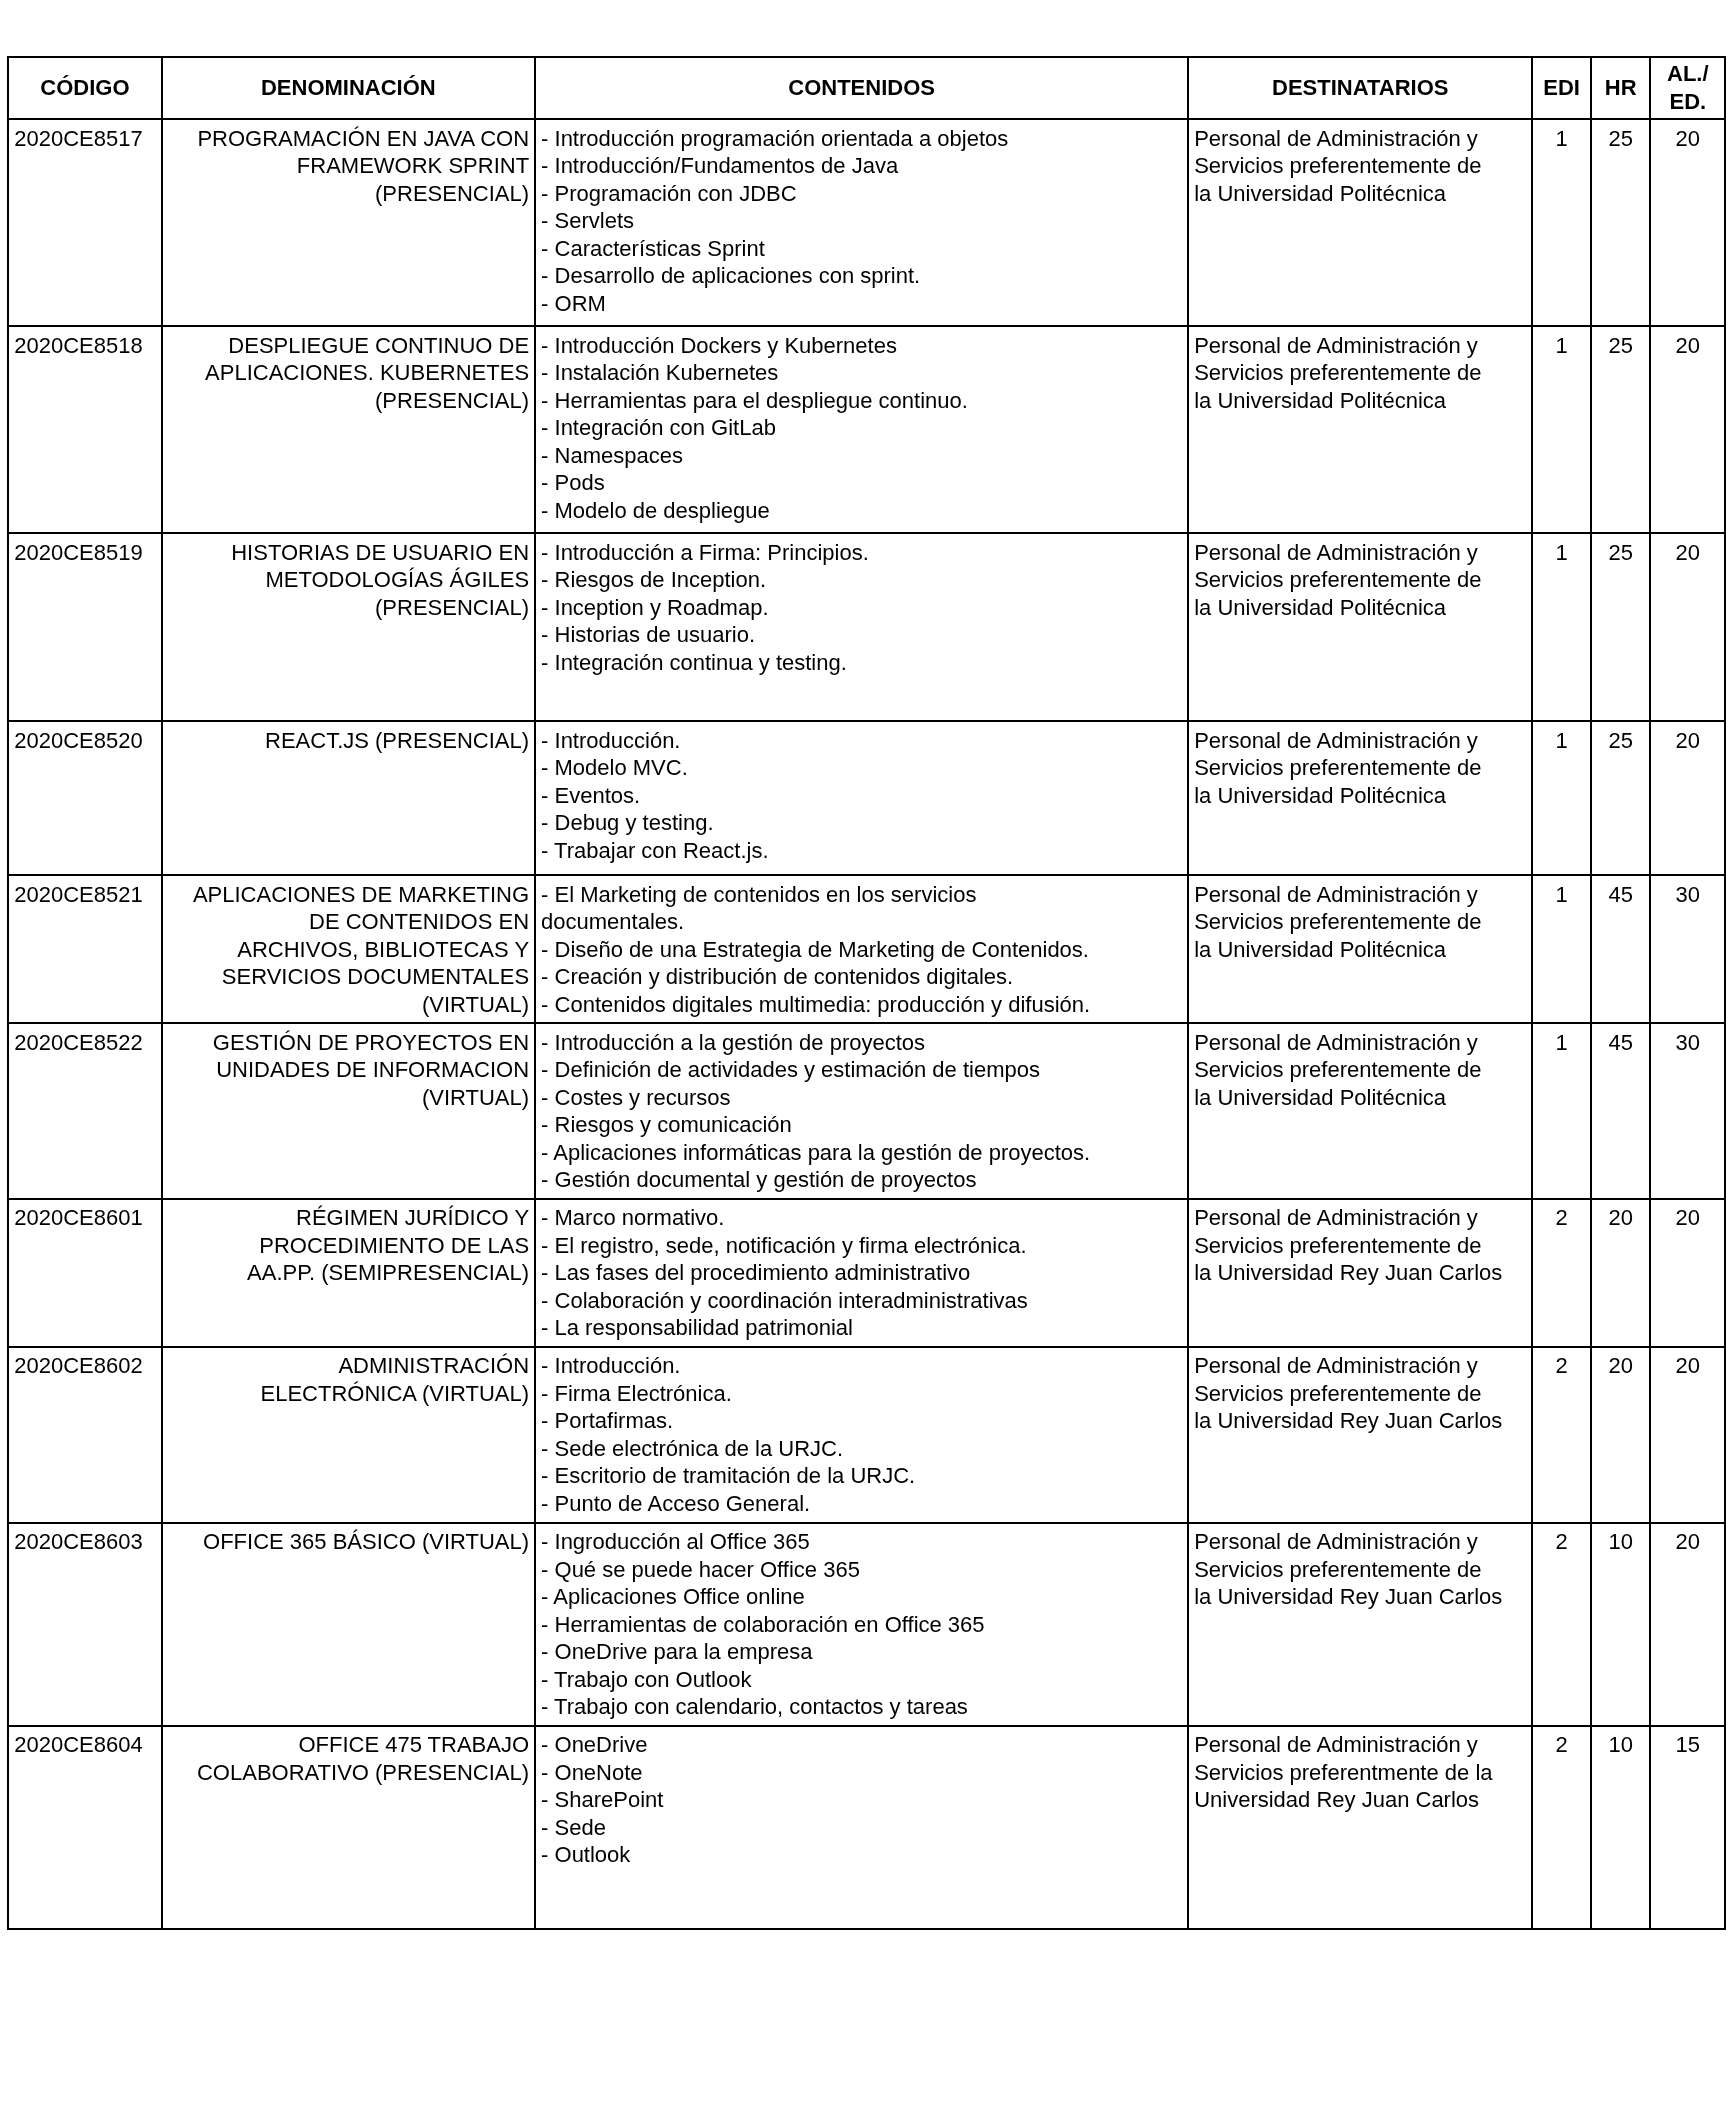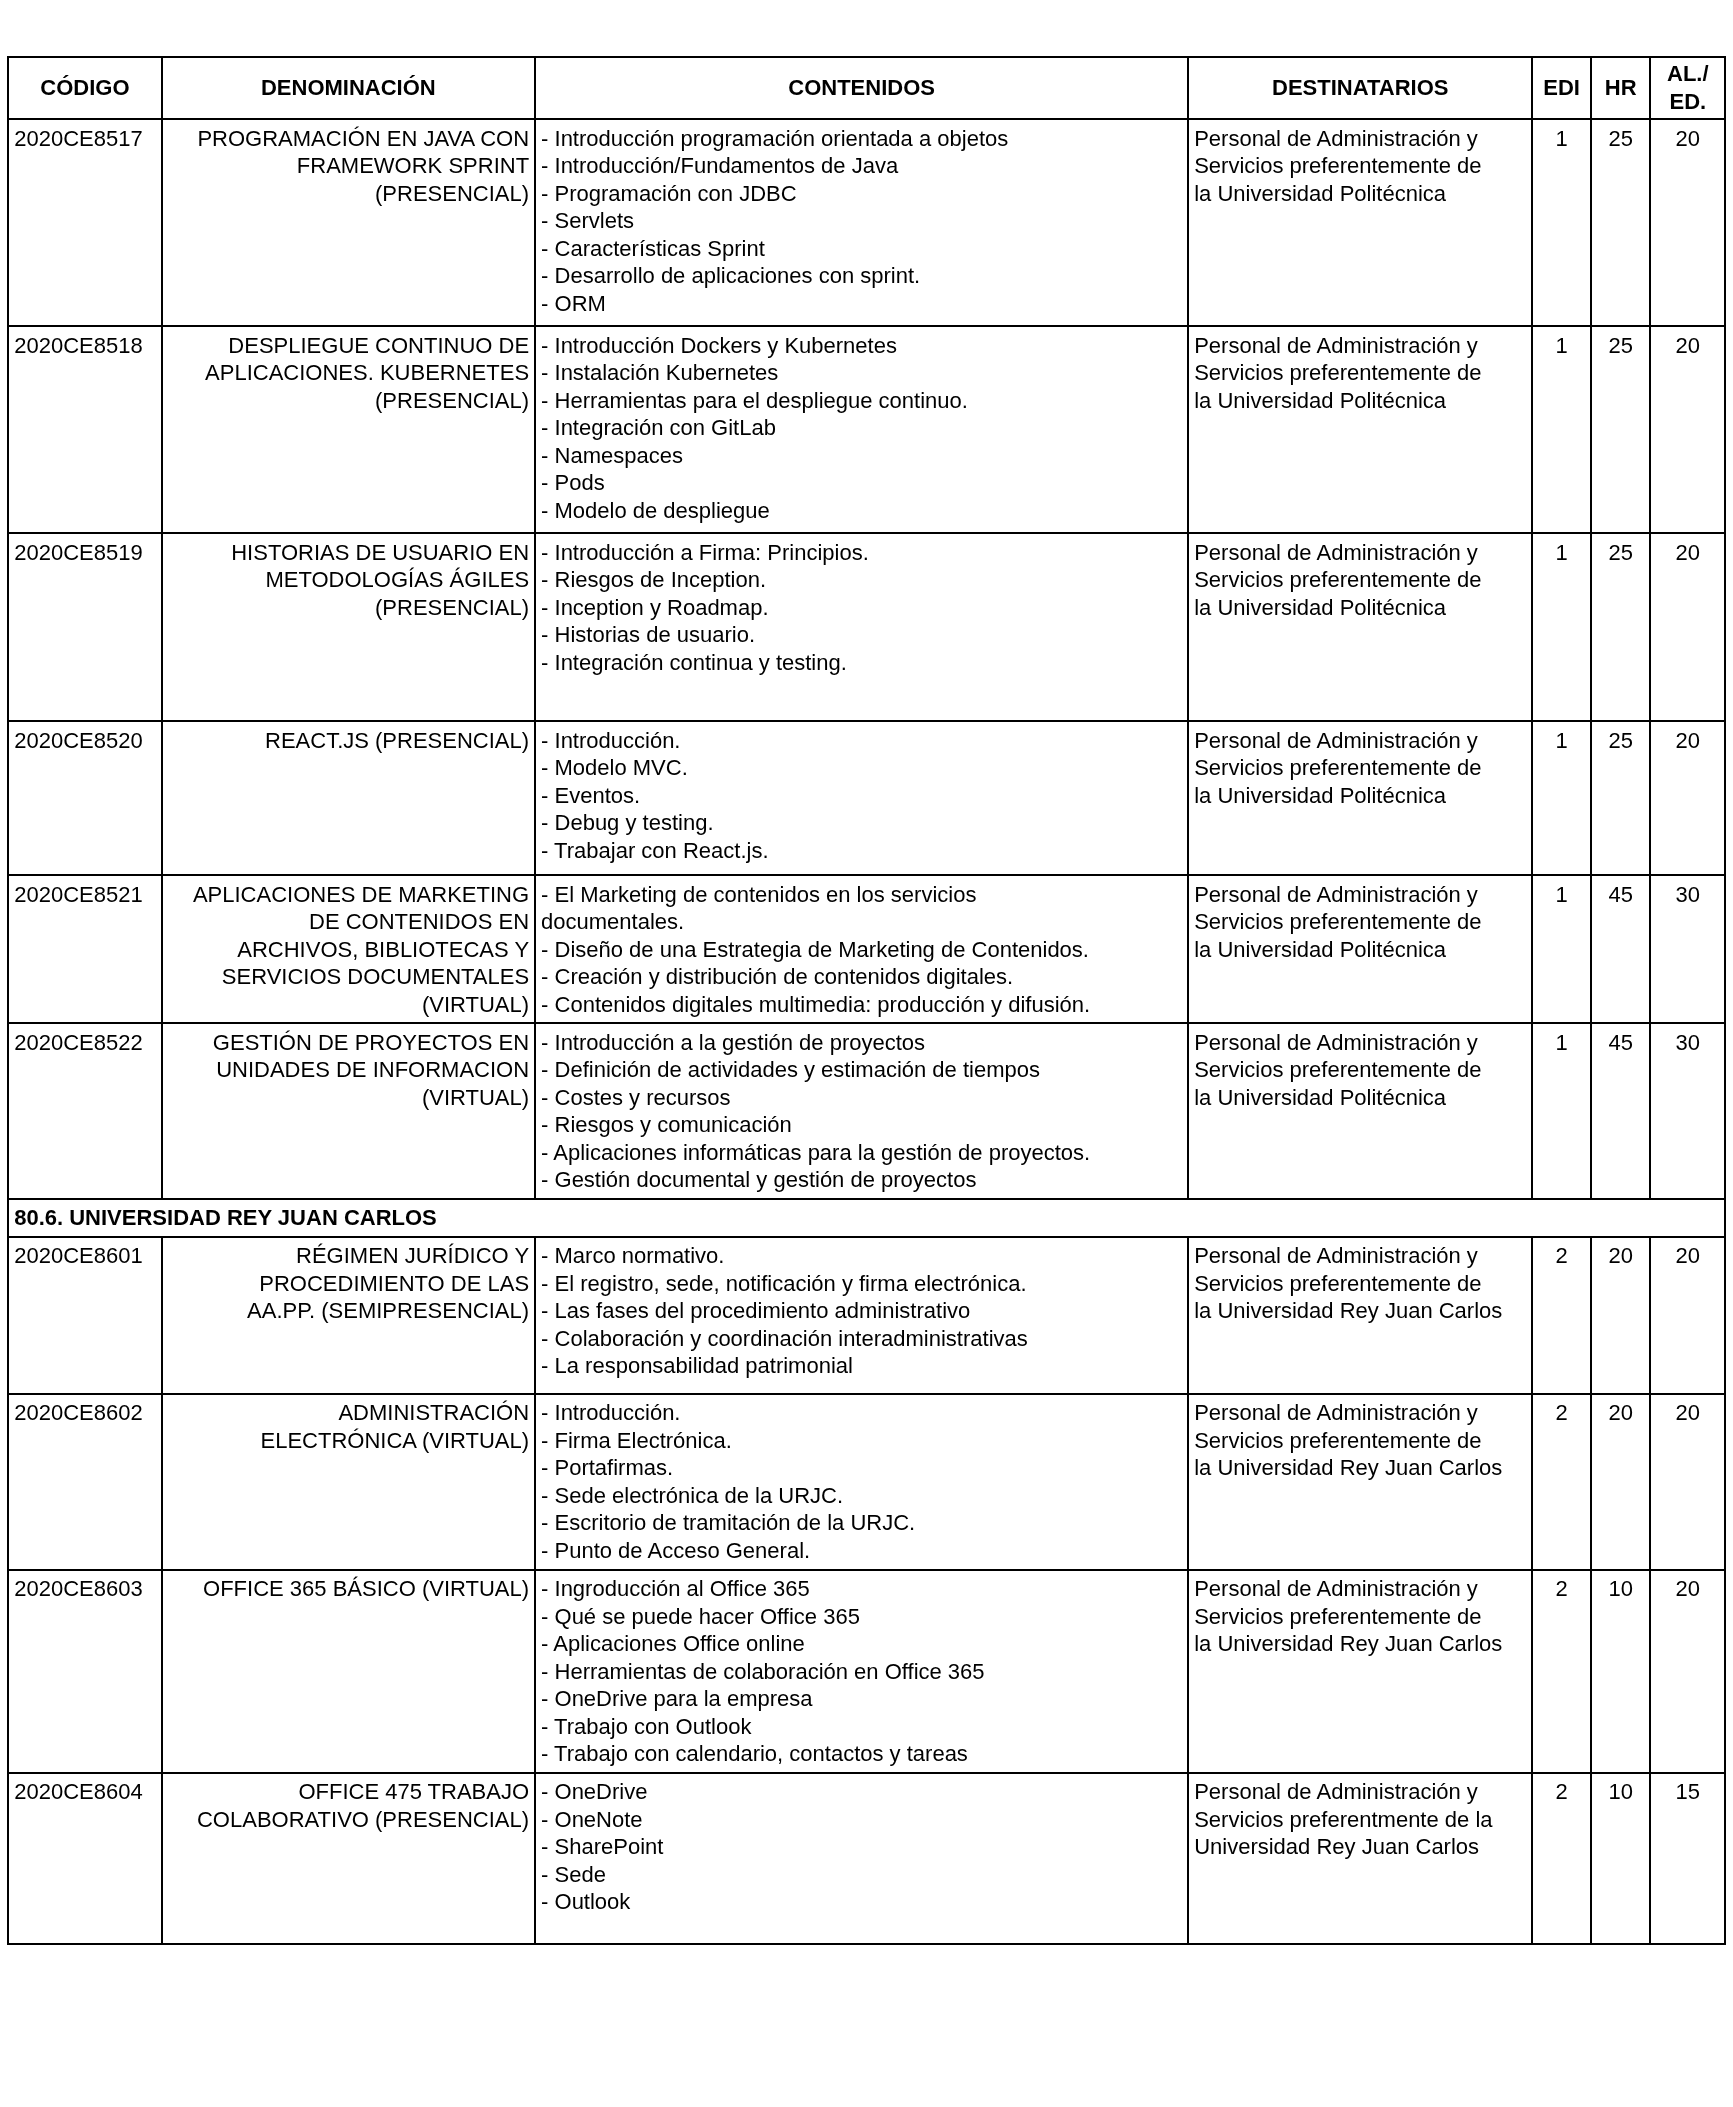--- a/index.html
+++ b/index.html
@@ -178,23 +178,20 @@
 UNIDADES DE INFORMACION
 (VIRTUAL)</td>
           <td class="col-contenidos"><div class="content-line">- Introducción a la gestión de proyectos</div><div class="content-line">- Definición de actividades y estimación de tiempos</div><div class="content-line">- Costes y recursos</div><div class="content-line">- Riesgos y comunicación</div><div class="content-line">- Aplicaciones informáticas para la gestión de proyectos.</div><div class="content-line">- Gestión documental y gestión de proyectos</div></td>
           <td class="col-destinatarios">Personal de Administración y
 Servicios preferentemente de
 la Universidad Politécnica</td>
           <td class="col-edi">1</td>
           <td class="col-hr">45</td>
           <td class="col-al_ed">30</td>
         </tr>
-        <tr class="section-row">
-          <td colspan="7">80.6. UNIVERSIDAD REY JUAN CARLOS</td>
-        </tr>
         <tr class="course-row">
           <td class="col-codigo">2020CE8601</td>
           <td class="col-denominacion">RÉGIMEN JURÍDICO Y
 PROCEDIMIENTO DE LAS
 AA.PP. (SEMIPRESENCIAL)</td>
           <td class="col-contenidos"><div class="content-line">- Marco normativo.</div><div class="content-line">- El registro, sede, notificación y firma electrónica.</div><div class="content-line">- Las fases del procedimiento administrativo</div><div class="content-line">- Colaboración y coordinación interadministrativas</div><div class="content-line">- La responsabilidad patrimonial</div></td>
           <td class="col-destinatarios">Personal de Administración y
 Servicios preferentemente de
 la Universidad Rey Juan Carlos</td>
           <td class="col-edi">2</td>

